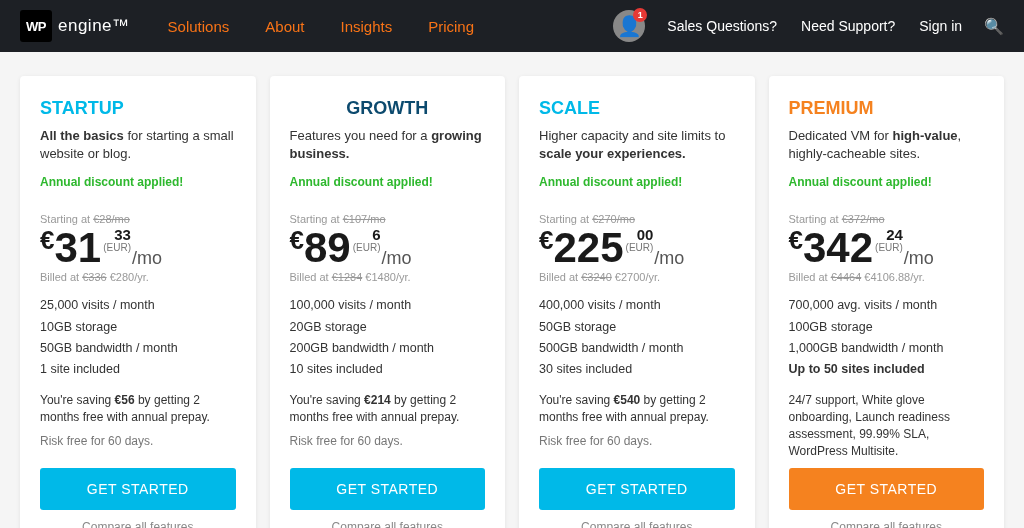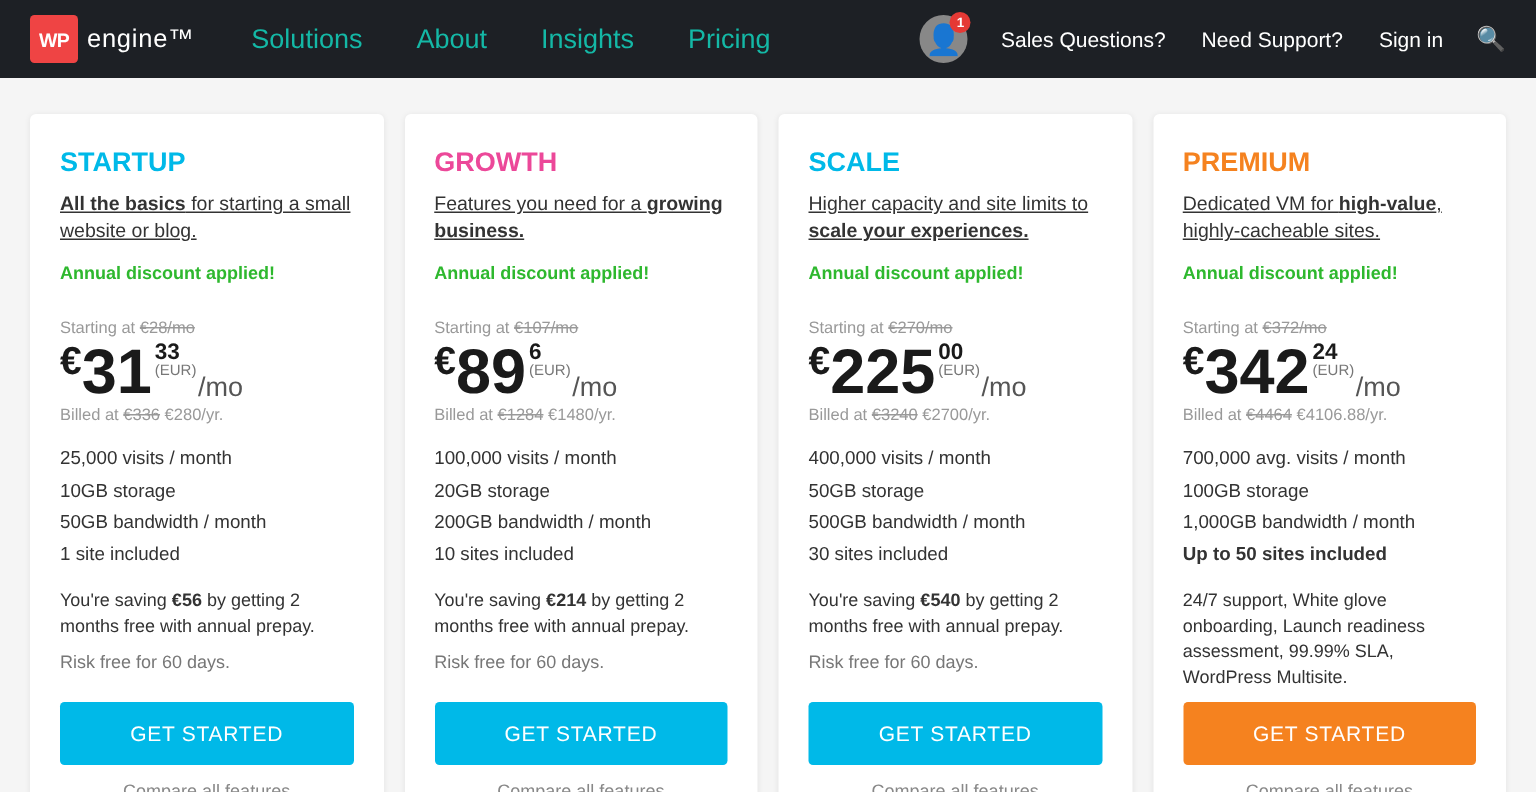--- a/index.html
+++ b/index.html
@@ -13,21 +13,21 @@
       align-items: center;
       padding: 0 20px;
       gap: 0;
     }
     .nav-logo {
       display: flex;
       align-items: center;
       margin-right: 20px;
     }
     .logo-box {
-      background: #ef4444;
+      background: #000000;
       width: 32px; height: 32px;
       display: flex; align-items: center; justify-content: center;
       border-radius: 3px;
       margin-right: 6px;
     }
     .logo-wp {
       color: #fff;
       font-weight: 900;
       font-size: 13px;
       letter-spacing: -0.5px;
@@ -38,23 +38,23 @@
       font-weight: 300;
       letter-spacing: 0.5px;
     }
     .nav-links {
       display: flex;
       align-items: center;
       gap: 0;
       flex: 1;
     }
     .nav-link {
-      color: #14b8a6;
+      color: #f97316;
       text-decoration: none;
-      font-size: 18px;
+      font-size: 15px;
       padding: 0 18px;
       height: 52px;
       display: flex;
       align-items: center;
       cursor: pointer;
     }
     .nav-right {
       display: flex;
       align-items: center;
       gap: 4px;
@@ -117,30 +117,29 @@
       min-width: 0;
       box-shadow: 0 1px 4px rgba(0,0,0,0.08);
     }
     .plan-name {
       font-size: 18px;
       font-weight: 800;
       text-transform: uppercase;
       margin-bottom: 8px;
     }
     .plan-name.startup { color: #00b9e8; }
-    .plan-name.growth { color: #ec4899; }
+    .plan-name.growth { color: #0c4a6e; text-align: center; }
     .plan-name.scale { color: #00b9e8; }
     .plan-name.premium { color: #f5821f; }
 
     .plan-desc {
       font-size: 13px;
       color: #333;
       margin-bottom: 12px;
       line-height: 1.4;
-      text-decoration: underline;
     }
     .plan-desc strong { font-weight: 700; }
 
     .discount-label {
       color: #2eb82e;
       font-size: 12px;
       font-weight: 700;
       margin-bottom: 24px;
     }
 
@@ -165,20 +164,21 @@
     .price-main {
       font-size: 42px;
       font-weight: 800;
       color: #1a1a1a;
       line-height: 1;
     }
     .price-sup {
       display: flex;
       flex-direction: column;
       margin-left: 2px;
+      align-items: flex-end;
     }
     .price-cents {
       font-size: 15px;
       font-weight: 700;
       color: #1a1a1a;
       line-height: 1;
     }
     .price-eur-label {
       font-size: 10px;
       color: #777;

